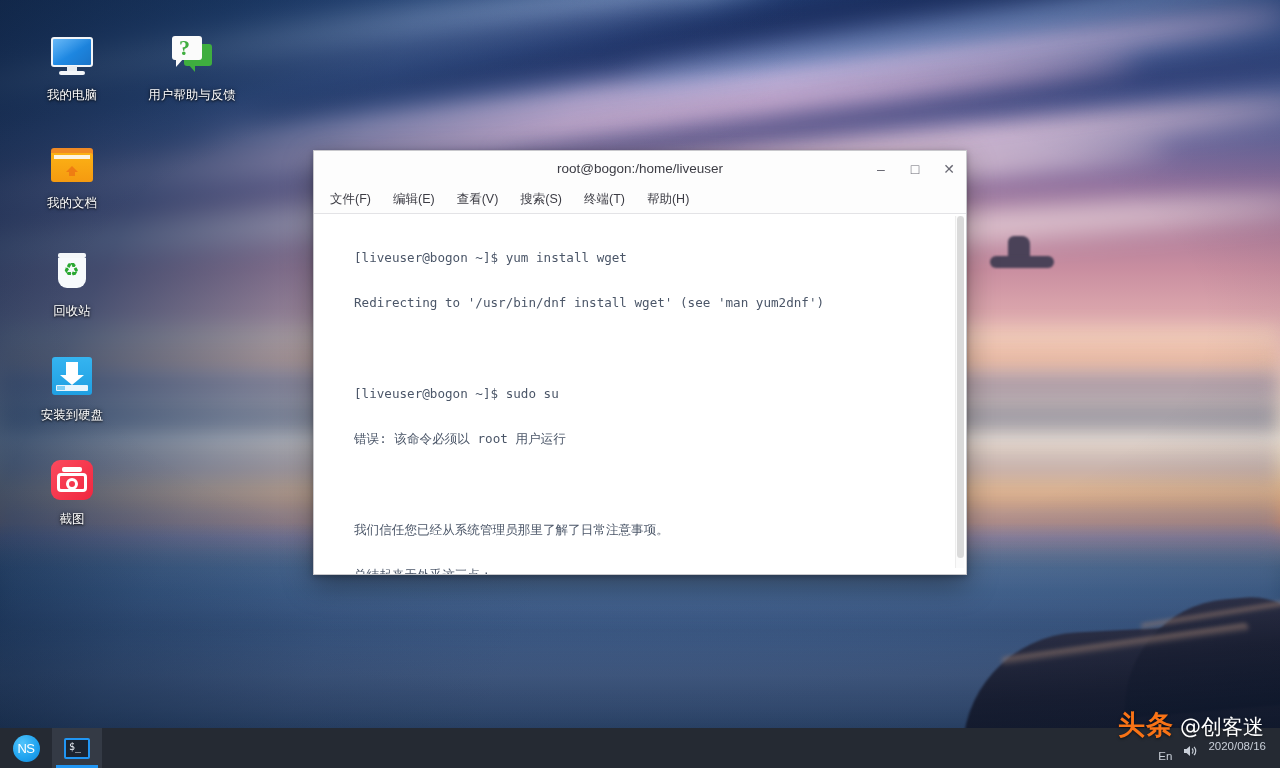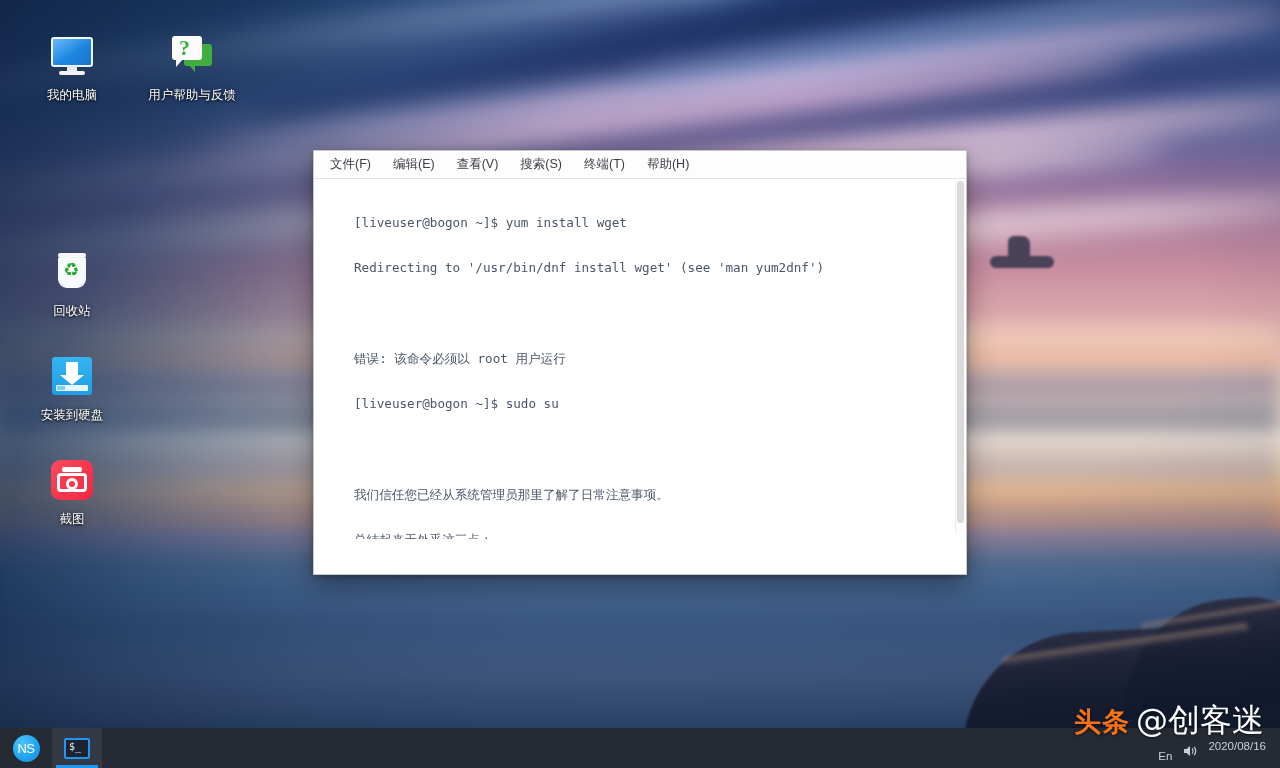--- a/index.html
+++ b/index.html
@@ -331,21 +331,21 @@
   .wm-text {
     color: #f97316;
     font-size: 27px;
     font-weight: bold;
     letter-spacing: 1px;
     text-shadow: 0 1px 3px rgba(0,0,0,.55);
     font-family: "DejaVu Sans", sans-serif;
   }
   .wm-handle {
     color: #ffffff;
-    font-size: 32px;
+    font-size: 21px;
     font-weight: normal;
     text-shadow: 0 1px 3px rgba(0,0,0,.55);
     font-family: "DejaVu Sans", sans-serif;
   }
 </style>
 </head>
 <body>
 
 <div id="desktop">
 
@@ -401,20 +401,29 @@
 
   <div class="icon-cell" style="left:140px; top:32px;">
     <div class="icon-art">
       <div class="bub-green"></div>
         <div class="bub-white"></div>
         <div class="qmark">?</div>
     </div>
     <div class="icon-label">用户帮助与反馈</div>
   </div>
 
+  <div class="icon-cell" style="left:20px; top:140px;">
+    <div class="icon-art">
+      <div class="fold-tab"></div>
+        <div class="fold-body"></div>
+        <div class="fold-strip"></div>
+        <div class="fold-home"></div>
+    </div>
+    <div class="icon-label">我的文档</div>
+  </div>
 
   <div class="icon-cell" style="left:20px; top:248px;">
     <div class="icon-art">
       <div class="bin-lid"></div>
         <div class="bin-body"></div>
         <div class="recy">♻</div>
     </div>
     <div class="icon-label">回收站</div>
   </div>
 
@@ -433,37 +442,45 @@
       <div class="inst-body"></div>
         <div class="inst-arrow"></div>
         <div class="inst-bar"></div>
     </div>
     <div class="icon-label">安装到硬盘</div>
   </div>
 
 
   <div id="terminal-window">
 
+    <div class="title-bar">
+      <div class="title-text">root@bogon:/home/liveuser</div>
+      <div class="win-btns">
+        <div class="win-btn">–</div>
+        <div class="win-btn">□</div>
+        <div class="win-btn close">✕</div>
+      </div>
+    </div>
 
     <div class="menu-bar">
       <div class="menu-item">文件(F)</div>
       <div class="menu-item">编辑(E)</div>
       <div class="menu-item">查看(V)</div>
       <div class="menu-item">搜索(S)</div>
       <div class="menu-item">终端(T)</div>
       <div class="menu-item">帮助(H)</div>
     </div>
 
     <div class="term-area">
       <div class="term-text">
         <div class="term-line">[liveuser@bogon ~]$ yum install wget</div>
         <div class="term-line">Redirecting to '/usr/bin/dnf install wget' (see 'man yum2dnf')</div>
         <div class="term-line">&nbsp;</div>
+        <div class="term-line">[liveuser@bogon ~]$ sudo su</div>
         <div class="term-line">错误: 该命令必须以 root 用户运行</div>
-        <div class="term-line">[liveuser@bogon ~]$ sudo su</div>
         <div class="term-line">&nbsp;</div>
         <div class="term-line">我们信任您已经从系统管理员那里了解了日常注意事项。</div>
         <div class="term-line">总结起来无外乎这三点：</div>
         
         
         
         
         
         
         

